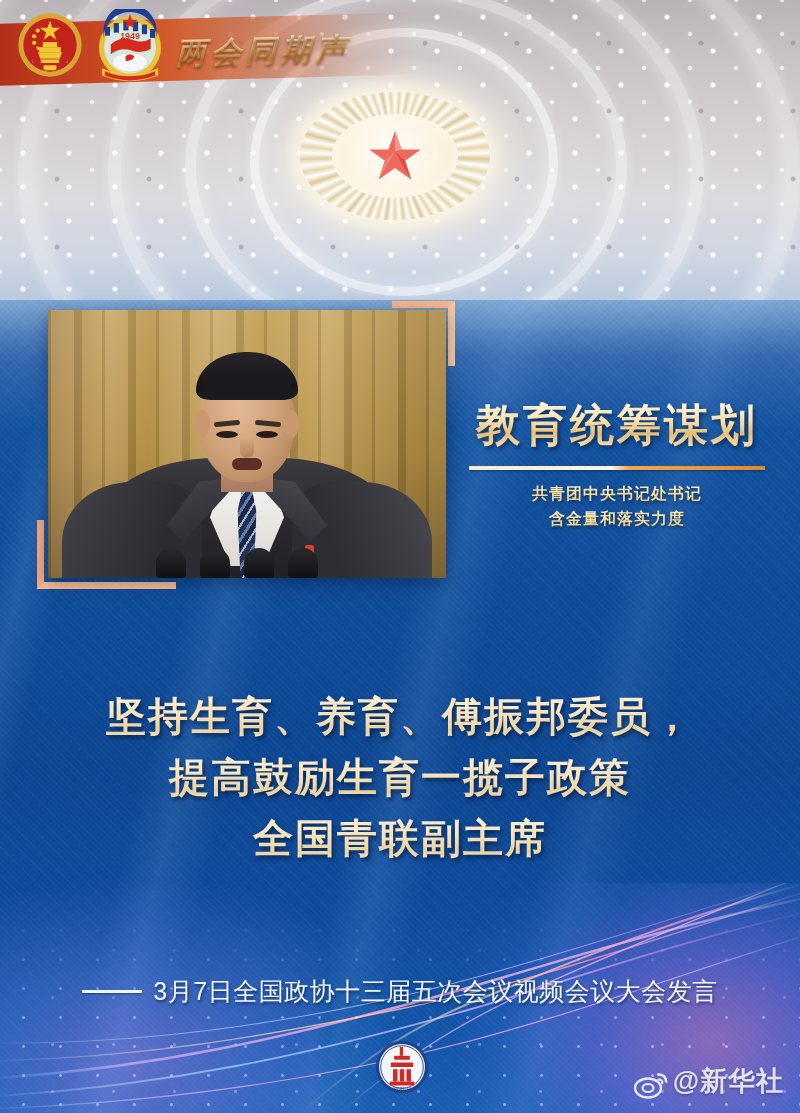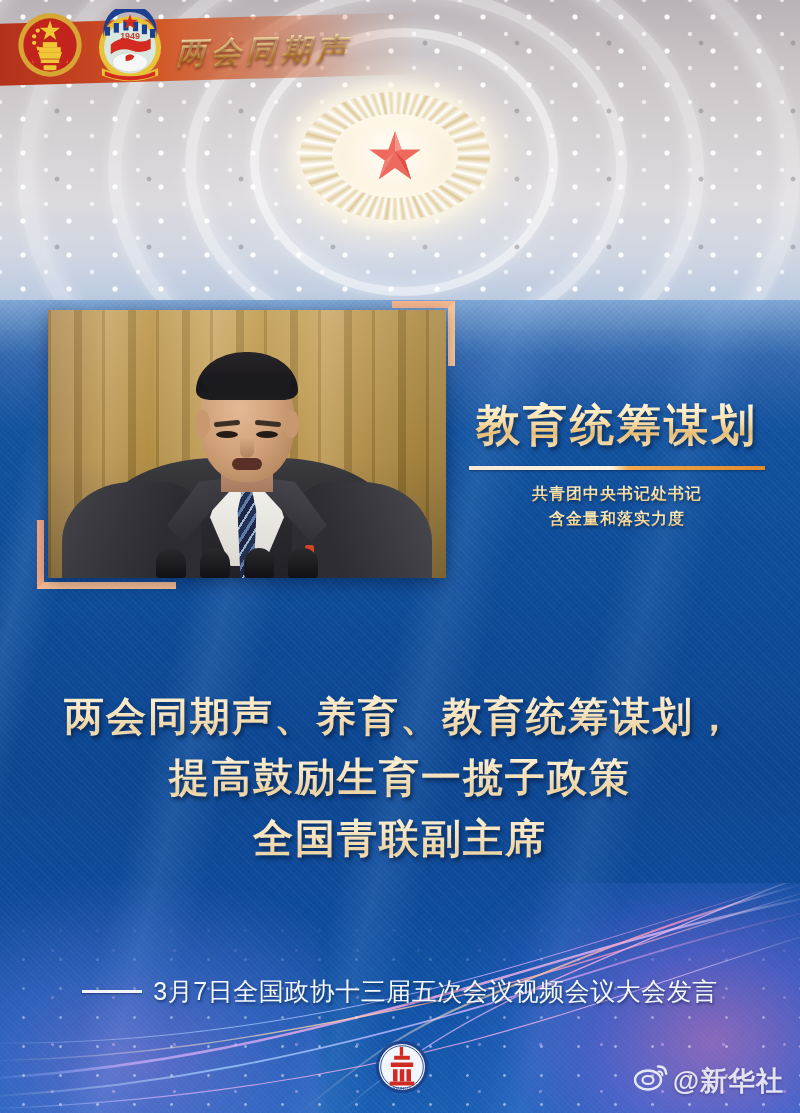--- a/index.html
+++ b/index.html
@@ -205,21 +205,21 @@
       radial-gradient(circle, rgba(255,200,255,.75) 0 1.1px, rgba(255,255,255,0) 2px);
     background-size:37px 29px, 61px 47px;
     background-position:5px 3px, 22px 14px;
     -webkit-mask-image:linear-gradient(180deg, rgba(0,0,0,0) 0%, rgba(0,0,0,.9) 60%, rgba(0,0,0,1) 100%);
     mask-image:linear-gradient(180deg, rgba(0,0,0,0) 0%, rgba(0,0,0,.9) 60%, rgba(0,0,0,1) 100%);}
 
   
   .xh-logo{position:absolute;left:374px;bottom:18px;width:56px;height:56px;z-index:14;}
 
   
-  .weibo{position:absolute;right:16px;bottom:14px;z-index:14;display:flex;align-items:flex-start;gap:5px;opacity:.92;}
+  .weibo{position:absolute;right:16px;bottom:14px;z-index:14;display:flex;align-items:flex-end;gap:5px;opacity:.92;}
   .weibo-name{font-family:"Liberation Sans","DejaVu Sans",sans-serif;font-weight:700;font-size:27px;
     color:rgba(255,255,255,.90);letter-spacing:1px;text-shadow:0 1px 3px rgba(20,20,80,.45);}
 </style>
 </head>
 <body>
 
 <div class="poster">
 
   <div class="ceiling">
     <div class="ceil-wave">
@@ -327,21 +327,21 @@
   </div>
 
   <div class="name-block">
     <div class="name">教育统筹谋划</div>
     <div class="divider"></div>
     <div class="role">共青团中央书记处书记</div>
     <div class="role">含金量和落实力度</div>
   </div>
 
   <div class="quote">
-    <div class="qline">两会同期声、养育、教育统筹谋划，</div>
+    <div class="qline">坚持生育、养育、傅振邦委员，</div>
     <div class="qline">提高鼓励生育一揽子政策</div>
     <div class="qline">全国青联副主席</div>
   </div>
 
   <div class="caption">
     <span class="cap-dash"></span>
     <span class="cap-txt">3月7日全国政协十三届五次会议视频会议大会发言</span>
   </div>
 
   <div class="waves">

